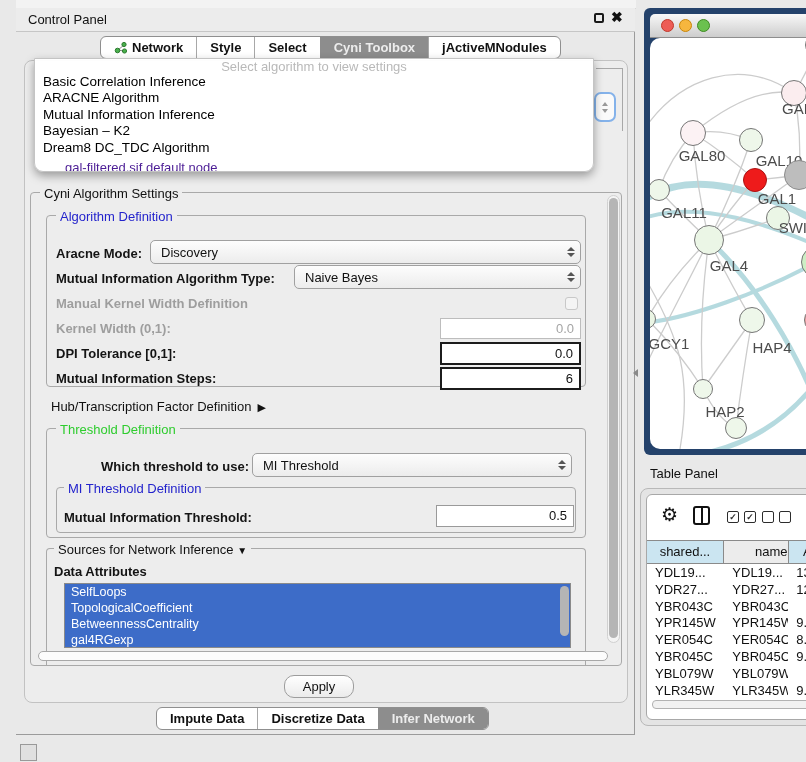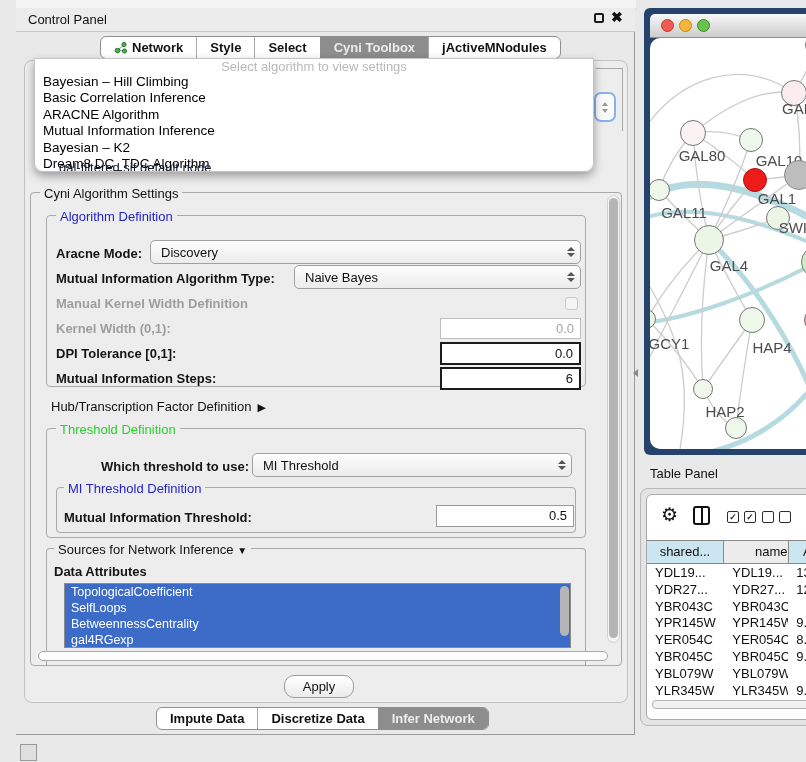--- a/index.html
+++ b/index.html
@@ -46,21 +46,21 @@
   .listbox .li{height:16px;line-height:16px;background:#3d6cc8;color:#fff;font-size:12.5px;padding-left:6px;white-space:nowrap;}
   .vthumb{background:#b5b5b5;border-radius:5px;}
   .hthumb{background:#fcfcfc;border:1px solid #a8a8a8;border-radius:5px;box-sizing:border-box;}
   
   .btn{background:linear-gradient(#ffffff,#ebebeb);border:1px solid #9d9d9d;border-radius:10px;font-size:13px;color:#111;text-align:center;line-height:21px;box-sizing:border-box;}
   
   .popup{left:18px;top:58px;width:560px;height:114px;background:rgba(255,255,255,0.96);border:1px solid #c4c4c4;border-radius:0 0 9px 9px;box-shadow:0 4px 10px rgba(0,0,0,0.35);z-index:50;overflow:hidden;box-sizing:border-box;}
   .popup .ph{text-align:center;color:#b9b9b9;font-size:13px;height:15px;line-height:15px;}
   .popup .opt{font-size:13.5px;color:#000;height:16.4px;line-height:16.4px;padding-left:8px;white-space:nowrap;}
   .popup .opt.bold{font-weight:normal;}
-  .popup .ghost{position:absolute;left:24px;bottom:0;height:11px;overflow:hidden;color:#0f172a;font-size:13px;line-height:15px;}
+  .popup .ghost{position:absolute;left:30px;bottom:0;height:11px;overflow:hidden;color:#4c1d95;font-size:13px;line-height:15px;}
   .combo-frag{left:580px;top:68px;width:26px;height:62px;border-top:1px solid #a8a8a8;border-right:1px solid #a8a8a8;z-index:5;}
   .stepper{left:578px;top:92px;width:22px;height:30px;background:#fafafa;border:2px solid #84b2ea;border-radius:7px;box-sizing:border-box;z-index:6;display:flex;flex-direction:column;align-items:center;justify-content:center;gap:3px;}
   .stepper i{width:0;height:0;border-left:3.5px solid transparent;border-right:3.5px solid transparent;}
   .stepper .up{border-bottom:4px solid #9a9a9a;}
   .stepper .dn{border-top:4px solid #9a9a9a;}
   .hub-arrow{display:inline-block;margin-left:6px;font-size:11px;}
   
   .vscroll-track{left:591px;top:195px;width:13px;height:448px;background:#f4f4f4;border:1px solid #d0d0d0;border-radius:7px;box-sizing:border-box;}
   
   .net-frame{left:628px;top:8px;width:184px;height:447px;background:#24426b;border-radius:6px 0 0 6px;}
@@ -199,22 +199,22 @@
   <div class="abs grp-label blue" style="left:48px;top:481px;">MI Threshold Definition</div>
   <div class="abs lbl" style="left:48px;top:510px;">Mutual Information Threshold:</div>
   <div class="abs field" style="left:420px;top:505px;width:138px;height:22px;">0.5</div>
 
   <div class="abs grp" style="left:30px;top:548px;width:540px;height:117px;border-bottom:none;border-bottom-left-radius:0;border-bottom-right-radius:0;"></div>
   <div class="abs grp-label" style="left:38px;top:542px;color:#111;">
     <span>Sources for Network Inference</span> <span style="font-size:10px;">▼</span>
   </div>
   <div class="abs lbl" style="left:38px;top:564px;">Data Attributes</div>
   <div class="abs listbox" style="left:48px;top:583px;width:507px;height:65px;" id="attr-list">
+      <div class="li">SelfLoops</div>
       <div class="li">TopologicalCoefficient</div>
-      <div class="li">SelfLoops</div>
       <div class="li">BetweennessCentrality</div>
       <div class="li">gal4RGexp</div>
     </div>
   <div class="abs vthumb" style="left:544px;top:586px;width:9px;height:50px;z-index:3;"></div>
   <div class="abs hthumb" style="left:22px;top:651px;width:570px;height:10px;"></div>
 
   <div class="abs btn" style="left:268px;top:675px;width:70px;height:23px;">Apply</div>
 
   <div class="abs tabbar" id="bottom-tabbar">
       <div class="seg">
@@ -224,21 +224,20 @@
         <span>Discretize Data</span>
       </div>
       <div class="seg sel">
         <span>Infer Network</span>
       </div>
     </div>
 
   <div class="abs popup">
     <div class="ph">Select algorithm to view settings</div>
     <div id="popup-items">
-        <div class="opt">Bayesian – Hill Climbing</div>
         <div class="opt">Basic Correlation Inference</div>
         <div class="opt bold">ARACNE Algorithm</div>
         <div class="opt">Mutual Information Inference</div>
         <div class="opt">Bayesian – K2</div>
         <div class="opt">Dream8 DC_TDC Algorithm</div>
       </div>
     <div class="ghost">gal-filtered.sif default node</div>
   </div>
 
   <div class="abs divider-arrow"></div>

